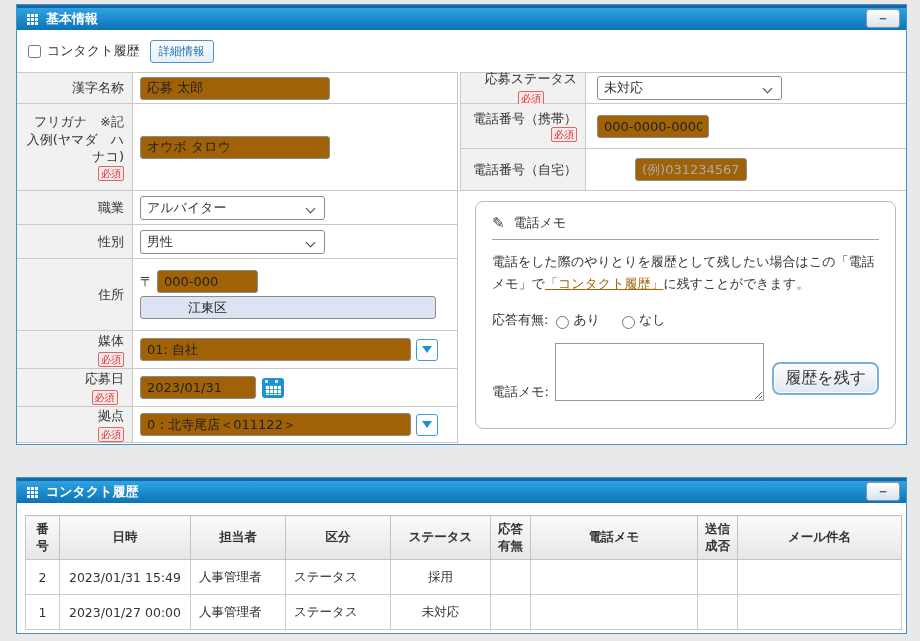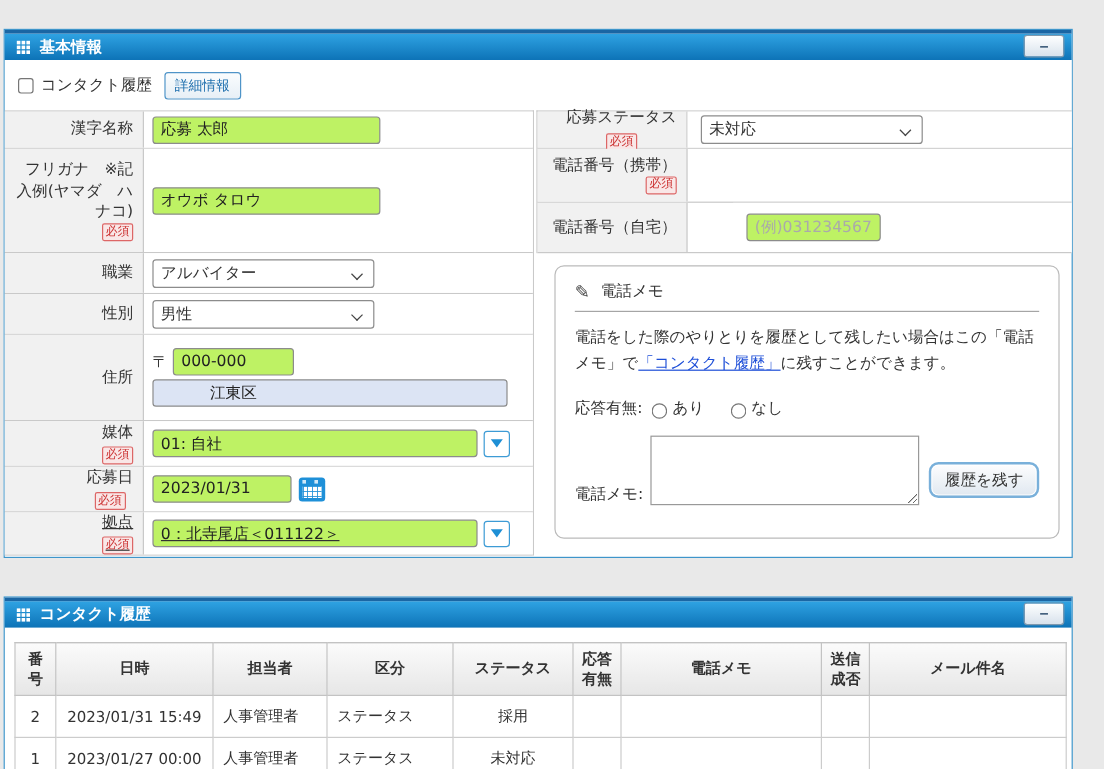--- a/index.html
+++ b/index.html
@@ -1,20 +1,20 @@
 <!DOCTYPE html>
 <html><head>
 <meta charset="utf-8">
 <style>
   * { margin:0; padding:0; box-sizing:border-box; }
   html,body { width:920px; height:641px; background:#e9e9e9;
     font-family:"DejaVu Sans","Liberation Sans",sans-serif; font-size:13px; color:#333; }
   body { position:relative; overflow:hidden; }
 
-  .panel { position:absolute; left:3px; width:891px; background:#fff; border:1px solid #3e95ca;margin-top:20px; }
+  .panel { position:absolute; left:16px; width:891px; background:#fff; border:1px solid #3e95ca; }
   #panel-basic { top:4px; height:441px; }
   #panel-contact { top:477px; height:157px; }
 
   .panel-header { height:25px; background:linear-gradient(#2fa3e3,#0d73b7);
     border-top:3px solid #1a66a4; display:flex; align-items:center; padding:0 8px; position:relative; }
   .grid-icon { position:relative; width:11px; height:11px; margin:0 8px 0 2px; flex:0 0 11px; }
   .grid-icon::before { content:""; position:absolute; left:0; top:0; width:3px; height:3px; background:#fff;
     box-shadow:4px 0 #fff,8px 0 #fff,0 4px #fff,4px 4px #fff,8px 4px #fff,0 8px #fff,4px 8px #fff,8px 8px #fff; }
   .panel-title { color:#fff; font-weight:bold; font-size:13px; }
   .min-btn { position:absolute; right:6px; top:1px; width:34px; height:19px;
@@ -37,21 +37,21 @@
     padding:4px 8px 4px 4px; font-size:13px; line-height:1.35; }
   .form-right .flabel { width:125px; }
   .ffield { flex:1; display:flex; align-items:center; padding-left:7px; background:#fff; }
   .form-right .ffield { padding-left:11px; }
   .lab-inline { display:flex; align-items:center; gap:3px;flex-direction:column; }
 
   .req { font-size:10px; color:#cc3333; border:1px solid #d66; background:#f9e7e7;
     border-radius:2px; padding:0 2px; height:15px; line-height:13px; white-space:nowrap; }
 
   .ipt { height:23px; border:1px solid #8c8c8c; border-radius:3px; padding:0 6px; font-size:13px;
-    font-family:inherit; color:#222; background:#bef264; }
+    font-family:inherit; color:#222; background:#a16207; }
   .ipt::placeholder { color:#aaa; }
   .sel { position:relative; height:24px; border:1px solid #8c8c8c; border-radius:3px; background:#fff;
     display:flex; align-items:center; padding:0 26px 0 6px; font-size:13px; cursor:pointer; }
   .sel::after { content:""; position:absolute; right:10px; top:8px; width:6px; height:6px;
     border-right:1.6px solid #444; border-bottom:1.6px solid #444; transform:rotate(45deg); }
   .w185 { width:185px; } .w190 { width:190px; } .w271 { width:271px; } .w100 { width:116px; }
   .w101 { width:101px; } .w112 { width:112px; } .w296 { width:296px;padding-left:47px; }
   .city { background:#dce4f4; }
 
   .drop-btn { width:22px; height:22px; margin-left:5px; border:1px solid #3d9bd5; border-radius:3px;
@@ -65,32 +65,32 @@
   .cal-btn::after { content:""; position:absolute; left:3px; top:7px; width:16px; height:10px; background:#fff;
     background-image:repeating-linear-gradient(to right,rgba(30,144,216,.85) 0 1px,transparent 1px 4px),
       repeating-linear-gradient(to bottom,rgba(30,144,216,.85) 0 1px,transparent 1px 4px); }
 
   .memo-box { position:absolute; left:458px; top:196px; width:421px; height:228px;
     border:1px solid #bbb; border-radius:8px; background:#fff; padding:10px 16px 12px; }
   .memo-title { display:flex; align-items:center; gap:9px; padding:2px 0 7px;
     border-bottom:1px solid #a5a5a5; }
   .pencil-icon { font-size:15px; color:#444; line-height:1; }
   .memo-desc { margin-top:11px; font-size:13px; line-height:1.72; }
-  .memo-link { color:#1d4ed8; text-decoration:underline; cursor:pointer; }
+  .memo-link { color:#a16207; text-decoration:underline; cursor:pointer; }
   .answer-row { margin-top:15px; display:flex; align-items:center; }
   .answer-row .rlabel { margin-right:8px; }
   .radio-opt { display:flex; align-items:flex-end; margin-right:22px; }
   .radio-opt input { width:13px; height:13px; margin-right:4px; }
   .memo-input-row { margin-top:14px; display:flex; align-items:flex-end; }
   .memo-input-row .mlabel { margin-top:16px; white-space:nowrap; }
   .memo-textarea { width:268px; height:58px; margin-left:6px; border:1px solid #999; resize:both;
     font-family:inherit; font-size:13px; padding:3px; }
   .save-btn { align-self:flex-end; margin-left:8px; margin-bottom:6px; border:2px solid #79b0da;
     border-radius:8px; background:linear-gradient(#fdfdfe,#e0e8f0); box-shadow:inset 0 0 0 1px #fff;
-    padding:4px 11px; font-size:13px; color:#333; font-family:inherit; cursor:pointer; white-space:nowrap; }
+    padding:4px 11px; font-size:16px; color:#333; font-family:inherit; cursor:pointer; white-space:nowrap; }
 
   .contact-table { border-collapse:collapse; table-layout:fixed; margin:12px 0 0 8px;
     border:1px solid #9b9b9b; background:#fff; }
   .contact-table th { background:linear-gradient(#fbfbfb,#e6e6e6); border:1px solid #c3c3c3;
     font-weight:bold; font-size:12.5px; height:44px; padding:2px 6px; text-align:center; color:#333; }
   .contact-table td { border:1px solid #ccc; height:35px; font-size:12.5px; padding:2px 8px; }
 </style>
 </head>
 <body>
 
@@ -166,21 +166,21 @@
           <span class="lab-inline">
         <span>応募日</span>
         <span class="req">必須</span>
           </span>
       </div>
       <div class="ffield">
         <input class="ipt w100" value="2023/01/31" style="">
         <button class="cal-btn"></button>
       </div>
     </div>
-    <div class="frow" style="height:36px; border-bottom:1px solid #c9c9c9;text-decoration:underline;">
+    <div class="frow" style="height:36px; border-bottom:1px solid #c9c9c9;">
       <div class="flabel">
           <span class="lab-inline">
         <span>拠点</span>
         <span class="req">必須</span>
           </span>
       </div>
       <div class="ffield">
         <input class="ipt w271" value="0：北寺尾店＜011122＞" style="">
         <button class="drop-btn"></button>
       </div>
@@ -194,25 +194,28 @@
         <span>応募ステータス</span>
         <span class="req">必須</span>
           </span>
       </div>
       <div class="ffield">
           <div class="sel w185">
         <span>未対応</span>
           </div>
         </div>
     </div>
-    <div class="frow" style="height:45px;font-family:Liberation Mono, monospace;">
+    <div class="frow" style="height:45px;">
       <div class="flabel">
         <span>電話番号（携帯）</span>
         <span class="req">必須</span>
       </div>
+      <div class="ffield">
+          <input class="ipt w112" value="000-0000-0000" style="">
+        </div>
     </div>
     <div class="frow" style="height:42px;gap:38px;">
       <div class="flabel">電話番号（自宅）</div>
       <div class="ffield">
           <input class="ipt w112" placeholder="(例)0312345678" style="">
         </div>
     </div>
   </div>
 
   <div class="memo-box">

